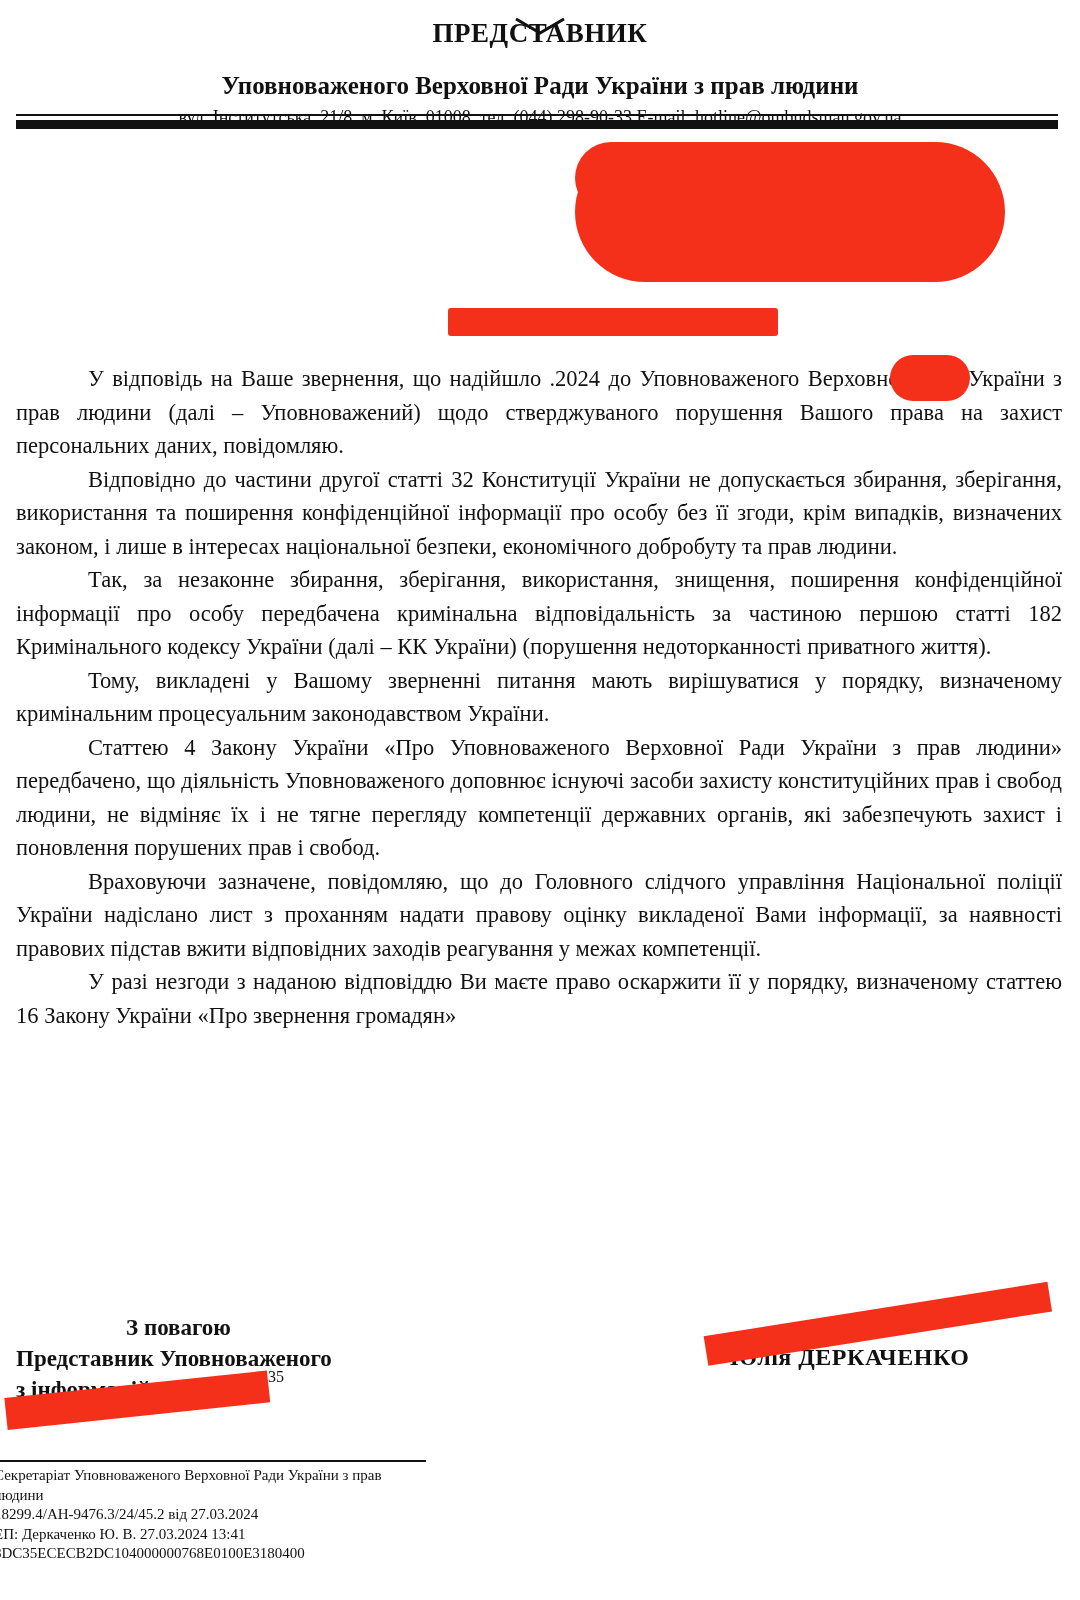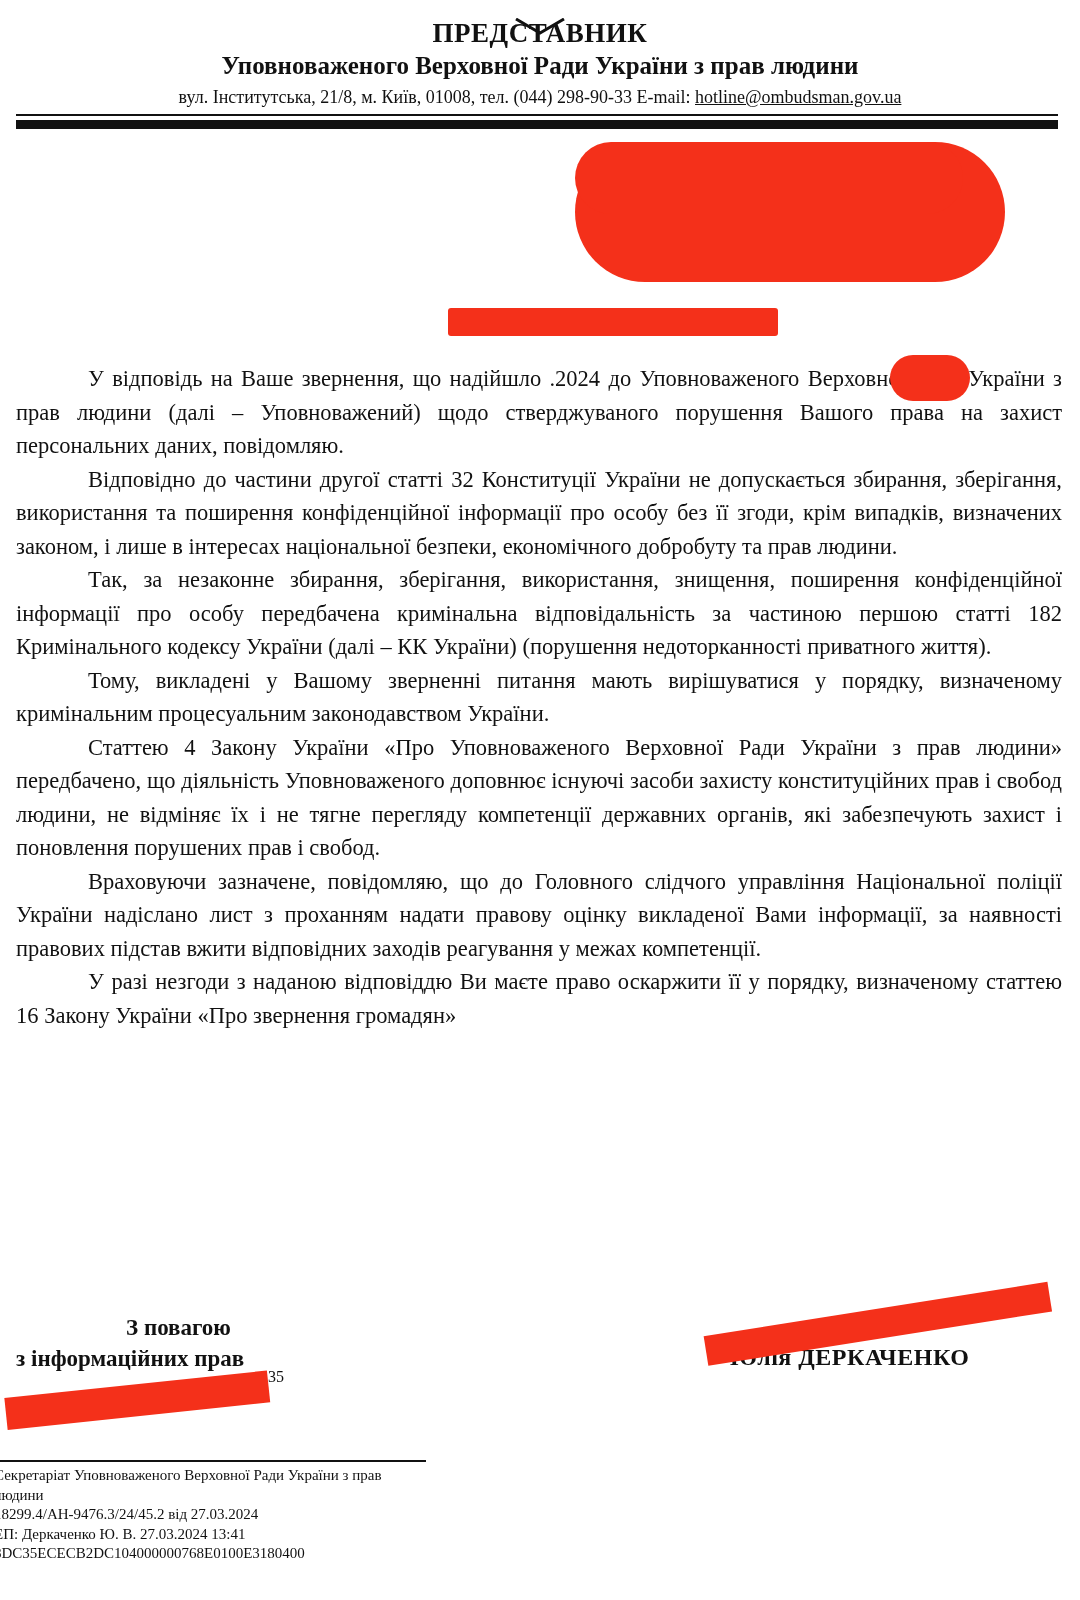--- a/index.html
+++ b/index.html
@@ -35,21 +35,21 @@
   .lh-title {
     font-size: 27px;
     font-weight: bold;
     letter-spacing: 0.5px;
     line-height: 1.15;
   }
   .lh-subtitle {
     font-size: 25px;
     font-weight: bold;
     line-height: 1.2;
-    margin-top: 2px;
+    margin-top: 22px;
   }
   .lh-contacts {
     font-size: 18px;
     margin-top: 6px;
     line-height: 1.2;
   }
   .lh-contacts .mail {
     text-decoration: underline;
     color: #111;
   }
@@ -225,20 +225,21 @@
     <p>Тому, викладені у Вашому зверненні питання мають вирішуватися у порядку, визначеному кримінальним процесуальним законодавством України.</p>
     <p>Статтею 4 Закону України «Про Уповноваженого Верховної Ради України з прав людини» передбачено, що діяльність Уповноваженого доповнює існуючі засоби захисту конституційних прав і свобод людини, не відміняє їх і не тягне перегляду компетенції державних органів, які забезпечують захист і поновлення порушених прав і свобод.</p>
     <p>Враховуючи зазначене, повідомляю, що до Головного слідчого управління Національної поліції України надіслано лист з проханням надати правову оцінку викладеної Вами інформації, за наявності правових підстав вжити відповідних заходів реагування у межах компетенції.</p>
     <p>У разі незгоди з наданою відповіддю Ви маєте право оскаржити її у порядку, визначеному статтею 16 Закону України «Про звернення громадян»</p>
   </div>
 
   <div class="redaction red-dot-date"></div>
 
   <div class="sign-block">
     <div class="respect">З повагою</div>
+    <div>Представник Уповноваженого</div>
     <div>з інформаційних прав</div>
   </div>
   <div class="signer-name">Юлія ДЕРКАЧЕНКО</div>
   <div class="redaction red-stripe-signature"></div>
   <div class="redaction red-stripe-bottomleft"></div>
 
   <div class="page-number">35</div>
 
   <div class="footer-rule"></div>
   <div class="footer-stamp">

